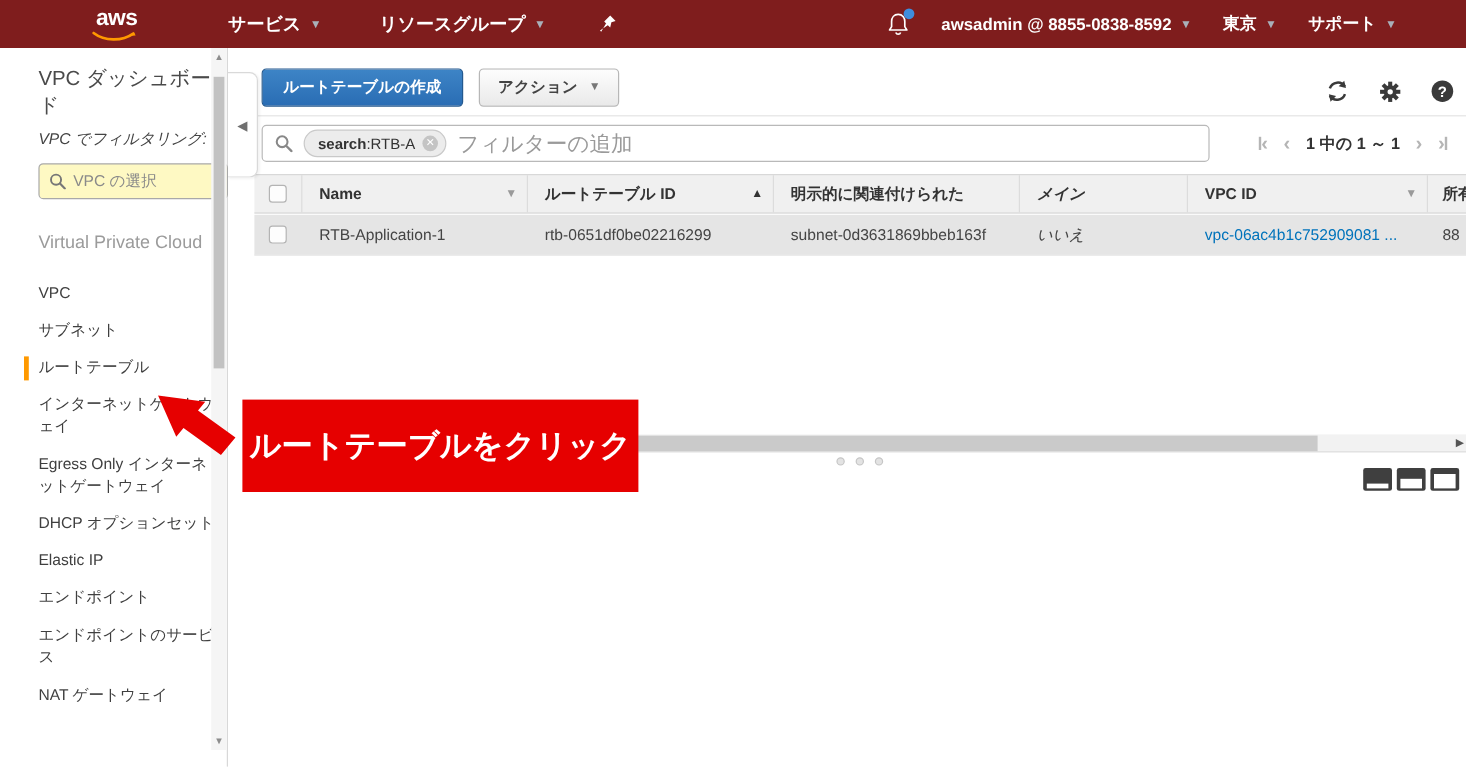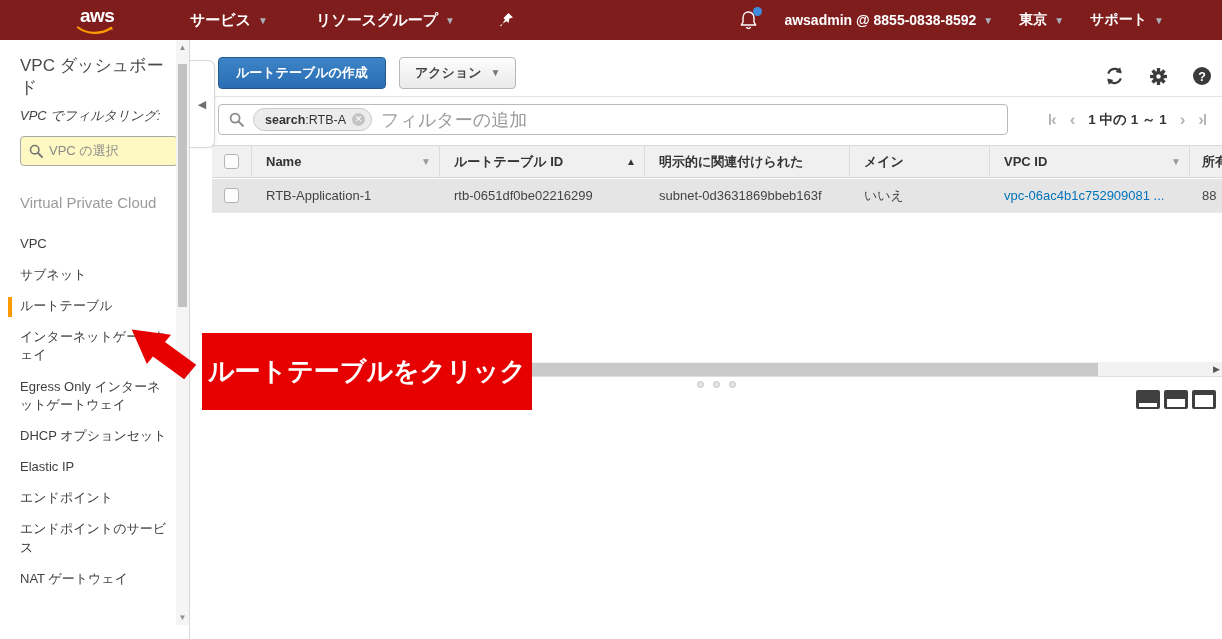--- a/index.html
+++ b/index.html
@@ -17,21 +17,21 @@
   .nav-rg { margin-left:48px; }
   .nav-pin { margin-left:44px; cursor:pointer; display:flex; align-items:center; }
   .nav-right { margin-left:auto; display:flex; align-items:center; padding-right:58px; }
   .nav-bell { position:relative; margin-right:26px; cursor:pointer; display:flex; }
   .bell-dot { position:absolute; right:-4px; top:-3px; width:9px; height:9px; border-radius:50%; background:#3e8ddd; }
   .nav-account { font-size:14px; font-weight:bold; }
   .nav-region { margin-left:26px; font-size:14px; }
   .nav-support { margin-left:26px; font-size:14px; }
 
   
-  .sidebar { position:absolute; left:0; top:40px; width:190px; height:599px; background:#fff; border-right:1px solid #d8d8d8; padding-left:20px; }
+  .sidebar { position:absolute; left:0; top:40px; width:190px; height:599px; background:#fff; border-right:1px solid #d8d8d8; padding-left:32px; }
   .sb-title { margin-top:15px; width:158px; font-size:17px; color:#4a4a4a; line-height:1.3; }
   .sb-filter-label { margin-top:9px; width:150px; font-size:13px; color:#444; line-height:1.3;font-style:italic; }
   .sb-select { margin-top:11px; width:158px; height:30px; border:1px solid #a9a9a9; border-radius:4px; display:flex; align-items:center; gap:6px; padding:0 8px; cursor:pointer; background:#fef9c3; }
   .sb-select-ph { font-size:13px; color:#8a8a8a; }
   .sb-section { margin-top:26px; width:140px; font-size:15px; color:#9b9b9b; line-height:1.5; }
   .sb-items { margin-top:20px; }
   .sb-item { position:relative; width:152px; font-size:13px; color:#3f3f3f; line-height:1.4; margin-bottom:13px; cursor:pointer; }
   .sb-item.selected::before { content:""; position:absolute; left:-12px; top:0px; width:4px; height:20px; background:#ff9900; }
 
   
@@ -65,21 +65,21 @@
   
   .thead { position:absolute; left:212px; top:145px; width:1010px; height:33px; background:#f0f0f0; border-top:1px solid #d8d8d8; border-bottom:1px solid #d8d8d8; display:flex; font-size:13px; font-weight:bold; color:#333; z-index:1; }
   .trow  { position:absolute; left:212px; top:179px; width:1010px; height:34px; background:#e5e5e5; border-bottom:1px solid #e8e8e8; display:flex; font-size:13px; color:#444; z-index:1; }
   .cell { display:flex; align-items:center; padding-left:14px; overflow:hidden; white-space:nowrap; }
   .thead .cell { border-right:1px solid #dcdcdc; }
   .thead .cell:last-child { border-right:none; }
   .c0 { width:40px; padding-left:12px; }
   .c1 { width:188px; }
   .c2 { width:205px; }
   .c3 { width:205px; }
-  .c4 { width:140px; }
+  .c4 { width:140px;font-style:italic; }
   .c5 { width:200px; }
   .c6 { flex:1; padding-left:12px; }
   .sort { margin-left:auto; margin-right:8px; font-size:10px; color:#9a9a9a; }
   .sort.active { color:#333; }
   .checkbox { width:15px; height:15px; border:1px solid #b4b4b4; border-radius:3px; background:#fdfdfd; cursor:pointer; }
   .link { color:#0073bb; cursor:pointer; }
 
   
   .hscroll { position:absolute; left:212px; top:362px; width:1010px; height:15px; background:#f2f2f2; border-bottom:1px solid #dedede; }
   .hthumb { position:absolute; left:0; top:1px; width:886px; height:13px; background:#cacaca; cursor:pointer; }

